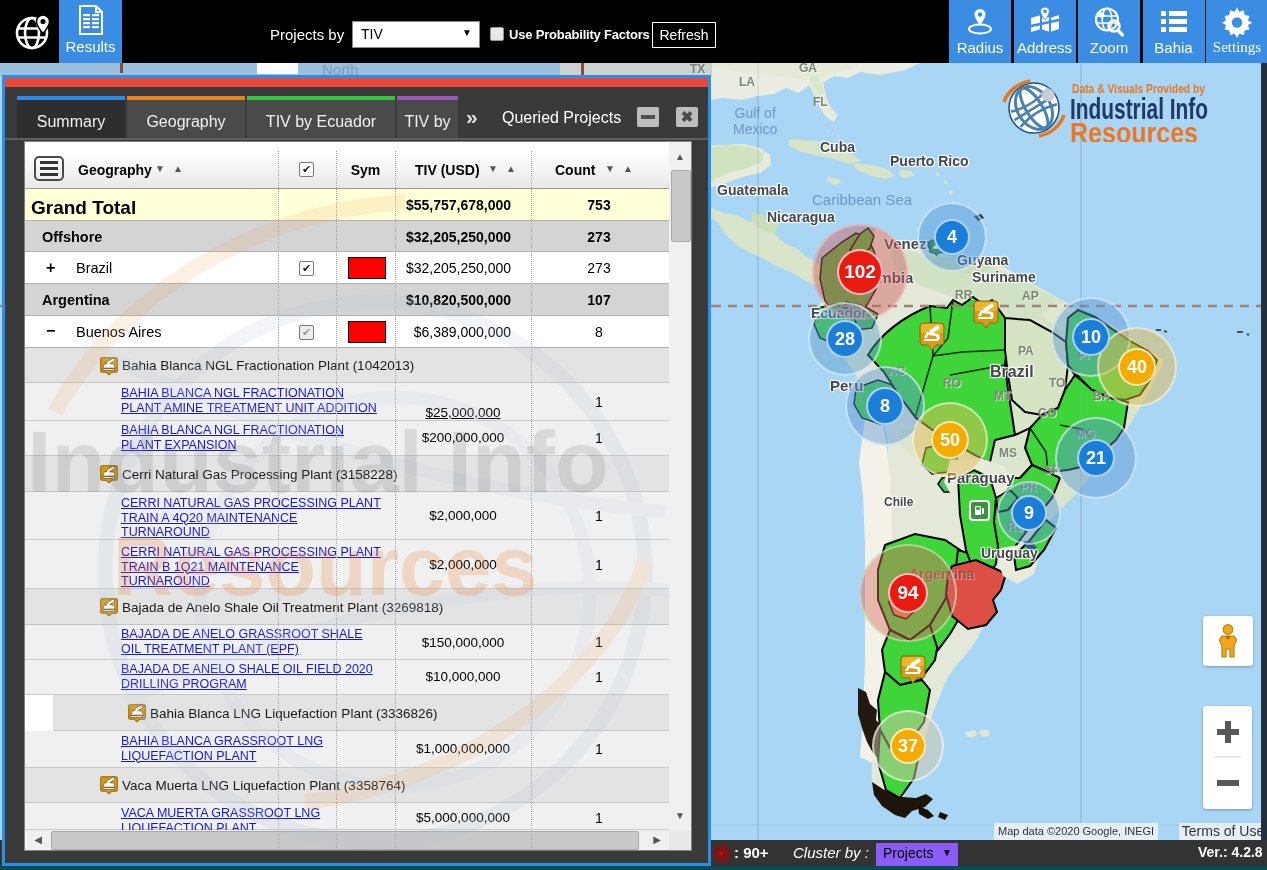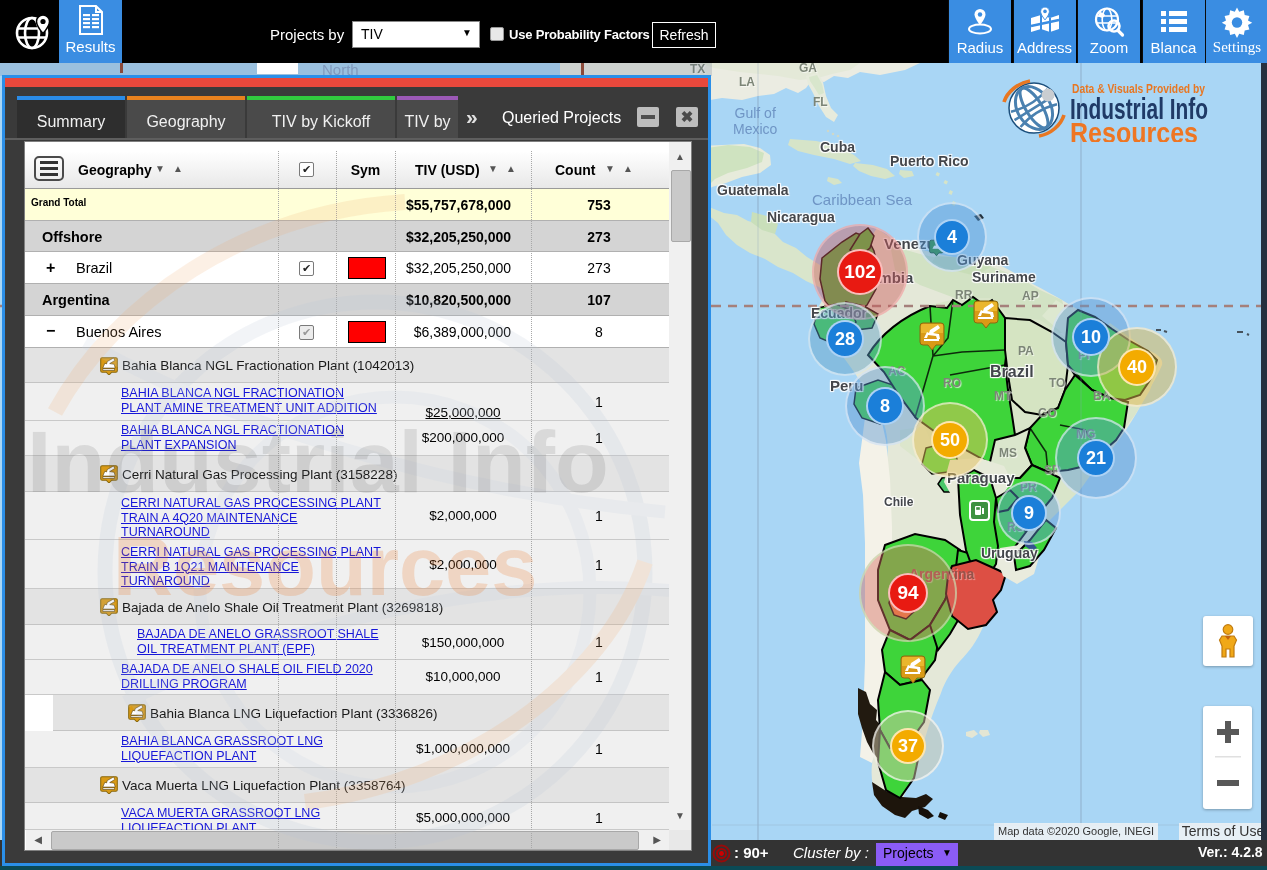--- a/index.html
+++ b/index.html
@@ -395,21 +395,21 @@
     <svg width="32" height="32" viewBox="0 0 32 32">
       <g fill="#fff">
         <rect x="3" y="5" width="5" height="5"></rect>
           <rect x="11" y="5" width="18" height="5"></rect>
         <rect x="3" y="13" width="5" height="5"></rect>
           <rect x="11" y="13" width="18" height="5"></rect>
         <rect x="3" y="21" width="5" height="5"></rect>
           <rect x="11" y="21" width="18" height="5"></rect>
       </g>
     </svg>
-    <div class="lbl">Blanca</div>
+    <div class="lbl">Bahia</div>
   </div>
   <div class="navbtn" style="left:1205px;width:62px;font-family:Liberation Serif, serif;">
     <svg width="32" height="32" viewBox="0 0 32 32">
       <path fill="#fff" d="M16,1.5 l2.2,4.2 4.6,-1.4 0.9,4.7 4.7,0.9 -1.4,4.6 4.2,2.2 -4.2,2.2 1.4,4.6 -4.7,0.9 -0.9,4.7 -4.6,-1.4 -2.2,4.2 -2.2,-4.2 -4.6,1.4 -0.9,-4.7 -4.7,-0.9 1.4,-4.6 -4.2,-2.2 4.2,-2.2 -1.4,-4.6 4.7,-0.9 0.9,-4.7 4.6,1.4 Z"></path>
       <circle cx="16" cy="16.5" r="5.2" fill="#3a8de2"></circle>
     </svg>
     <div class="lbl">Settings</div>
   </div>
 </div>
 <div id="botbar">
@@ -431,21 +431,21 @@
 <div id="tealstrip"></div>
 <div id="panel">
   <div id="redstrip"></div>
   <div class="tab" id="tabSummary">
       <div class="tx">Summary</div>
     </div>
   <div class="tab" id="tabGeo">
       <div class="tx">Geography</div>
     </div>
   <div class="tab" id="tabKick">
-      <div class="tx">TIV by Kickoff</div>
+      <div class="tx">TIV by Ecuador</div>
     </div>
   <div class="tab" id="tabTiv">
       <div class="tx">TIV by</div>
     </div>
   <div id="chev">»</div>
   <div id="qp">Queried Projects</div>
   <div style="position:absolute;left:0;top:60px;width:100%;height:2px;background:#5e5e5e;"></div>
   <div class="winbtn" style="left:632px;">
       <div style="margin:8px 4px;border-top:4px solid #4f4f4f;"></div>
     </div>
@@ -483,21 +483,21 @@
         <div class="chk cell" style="left:274px;top:11px;">✔</div>
         <div class="cell bold" style="left:311px;top:11px;width:59px;text-align:center;font-size:14px;">Sym</div>
         <div class="cell bold" style="left:390px;top:11px;font-size:14px;">TIV (USD)</div>
         <span class="cell" style="left:463px;top:12px;font-size:10px;color:#555;">▼</span>
         <span class="cell" style="left:481px;top:12px;font-size:10px;color:#555;">▲</span>
         <div class="cell bold" style="left:530px;top:11px;font-size:14px;">Count</div>
         <span class="cell" style="left:580px;top:12px;font-size:10px;color:#555;">▼</span>
         <span class="cell" style="left:598px;top:12px;font-size:10px;color:#555;">▲</span>
       </div>
       <div class="row r-yellow" style="height:32px;">
-        <div class="cell bold" style="left:6px;top:8px;font-size:10px;">Grand Total</div>
+        <div class="cell bold" style="left:6px;top:8px;font-size:19px;">Grand Total</div>
         <div class="tiv bold" style="top:8px;">$55,757,678,000</div>
         <div class="cnt bold" style="top:8px;">753</div>
       </div>
       <div class="row r-gray" style="height:31px;">
         <div class="cell bold" style="left:17px;top:8px;font-size:14.5px;">Offshore</div>
         <div class="tiv bold" style="top:8px;">$32,205,250,000</div>
         <div class="cnt bold" style="top:8px;">273</div>
       </div>
       <div class="row r-white" style="height:32px;">
         <div class="cell bold" style="left:21px;top:7px;font-size:16px;">+</div>
@@ -555,21 +555,21 @@
         <div class="cnt" style="top:17px;">1</div>
       </div>
       <div class="row r-plant" style="height:36px;">
         <svg class="cell" style="left:75px;top:9px;" width="18" height="18" viewBox="0 0 26 26">
           <path d="M3,1 h20 a2,2 0 0 1 2,2 v17 a2,2 0 0 1 -2,2 h-6 l-4,4 -4,-4 h-6 a2,2 0 0 1 -2,-2 v-17 a2,2 0 0 1 2,-2 Z" fill="#d99a16" stroke="#8a6a10" stroke-width="1.5"></path>
           <path d="M4,16 l3,-7 2.5,1 1,-3.5 9,-5 2,3.5 -7.5,4.5 6.5,1 1.5,5.5 Z M4,17 h17 v2.5 h-17 Z" fill="#fff" stroke="#4a3400" stroke-width="0.8"></path>
         </svg>
         <div class="cell" style="left:97px;top:11px;font-size:13.5px;color:#1a1a1a;">Bajada de Anelo Shale Oil Treatment Plant (3269818)</div>
       </div>
       <div class="row r-link" style="height:35px;">
-        <div class="cell link" style="left:96px;top:2px;margin-left:16px;">BAJADA DE ANELO GRASSROOT SHALE<br>OIL TREATMENT PLANT (EPF)</div>
+        <div class="cell link" style="left:96px;top:2px;">BAJADA DE ANELO GRASSROOT SHALE<br>OIL TREATMENT PLANT (EPF)</div>
         <div class="tivc" style="top:10px;">$150,000,000</div>
         <div class="cnt" style="top:9px;">1</div>
       </div>
       <div class="row r-link" style="height:35px;">
         <div class="cell link" style="left:96px;top:2px;">BAJADA DE ANELO SHALE OIL FIELD 2020<br>DRILLING PROGRAM</div>
         <div class="tivc" style="top:9px;">$10,000,000</div>
         <div class="cnt" style="top:9px;">1</div>
       </div>
       <div class="row r-plant" style="height:36px;margin-left:28px;">
         <svg class="cell" style="left:75px;top:9px;" width="18" height="18" viewBox="0 0 26 26">

